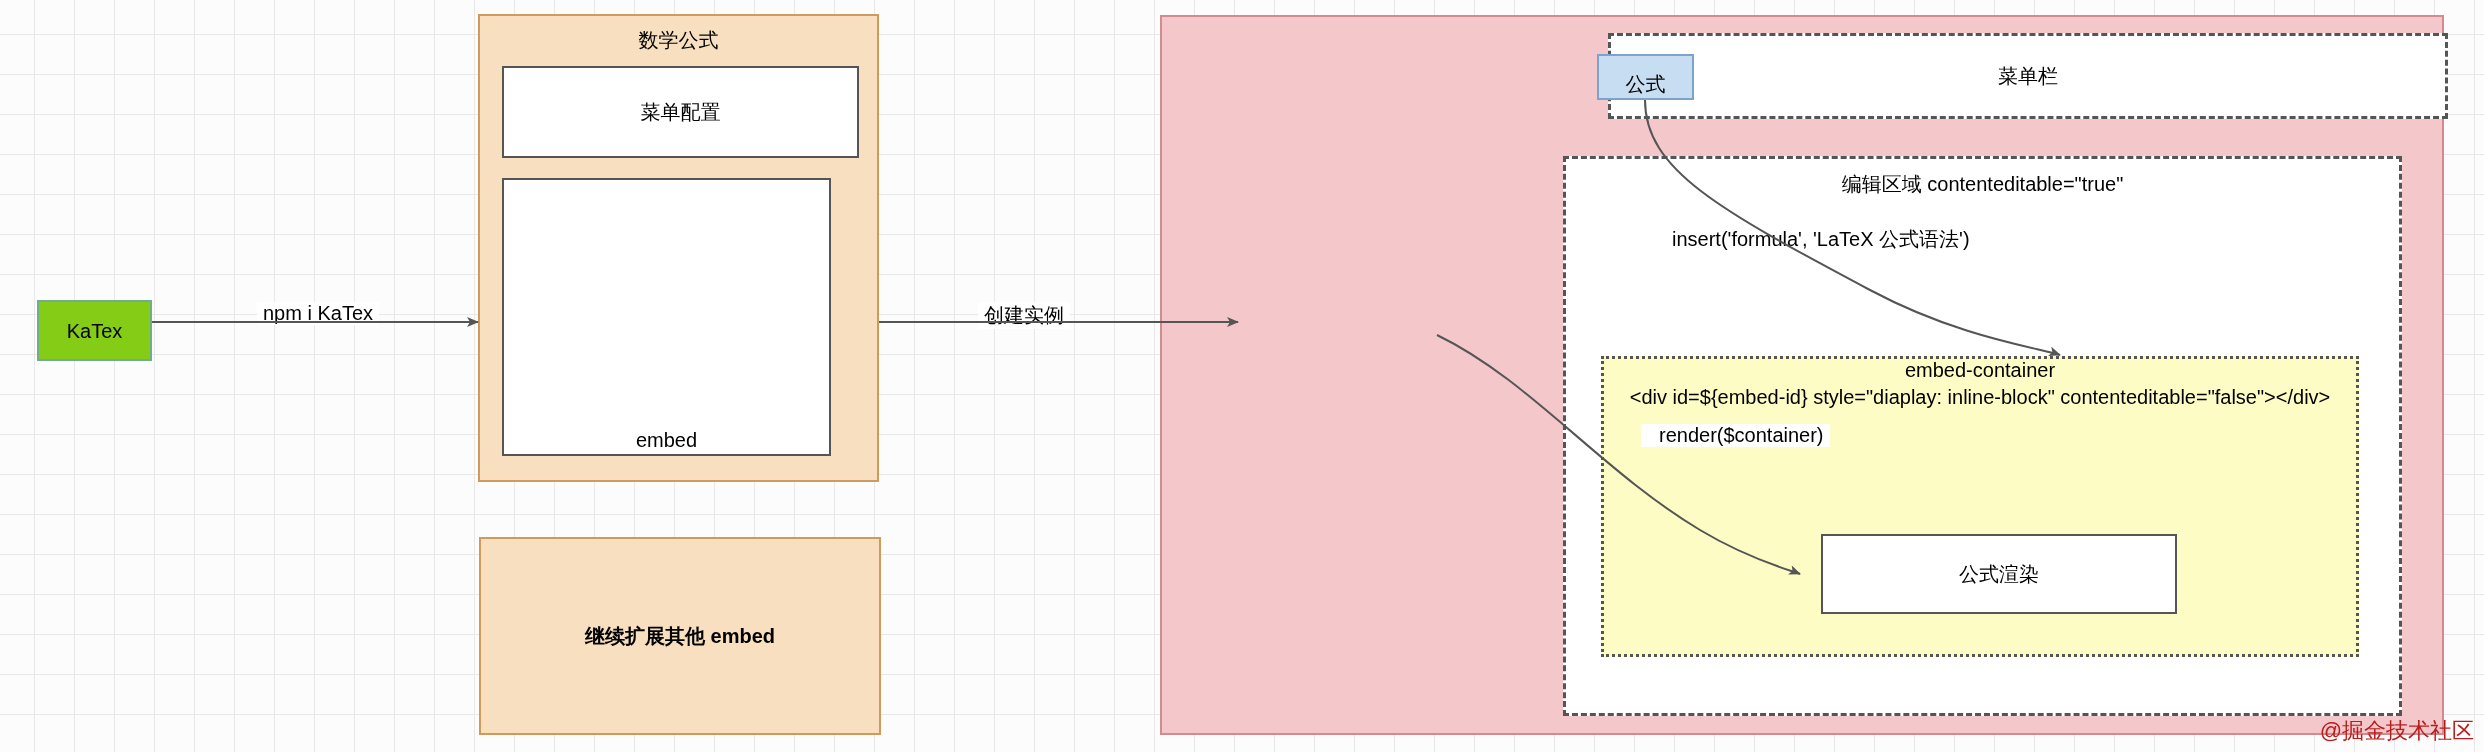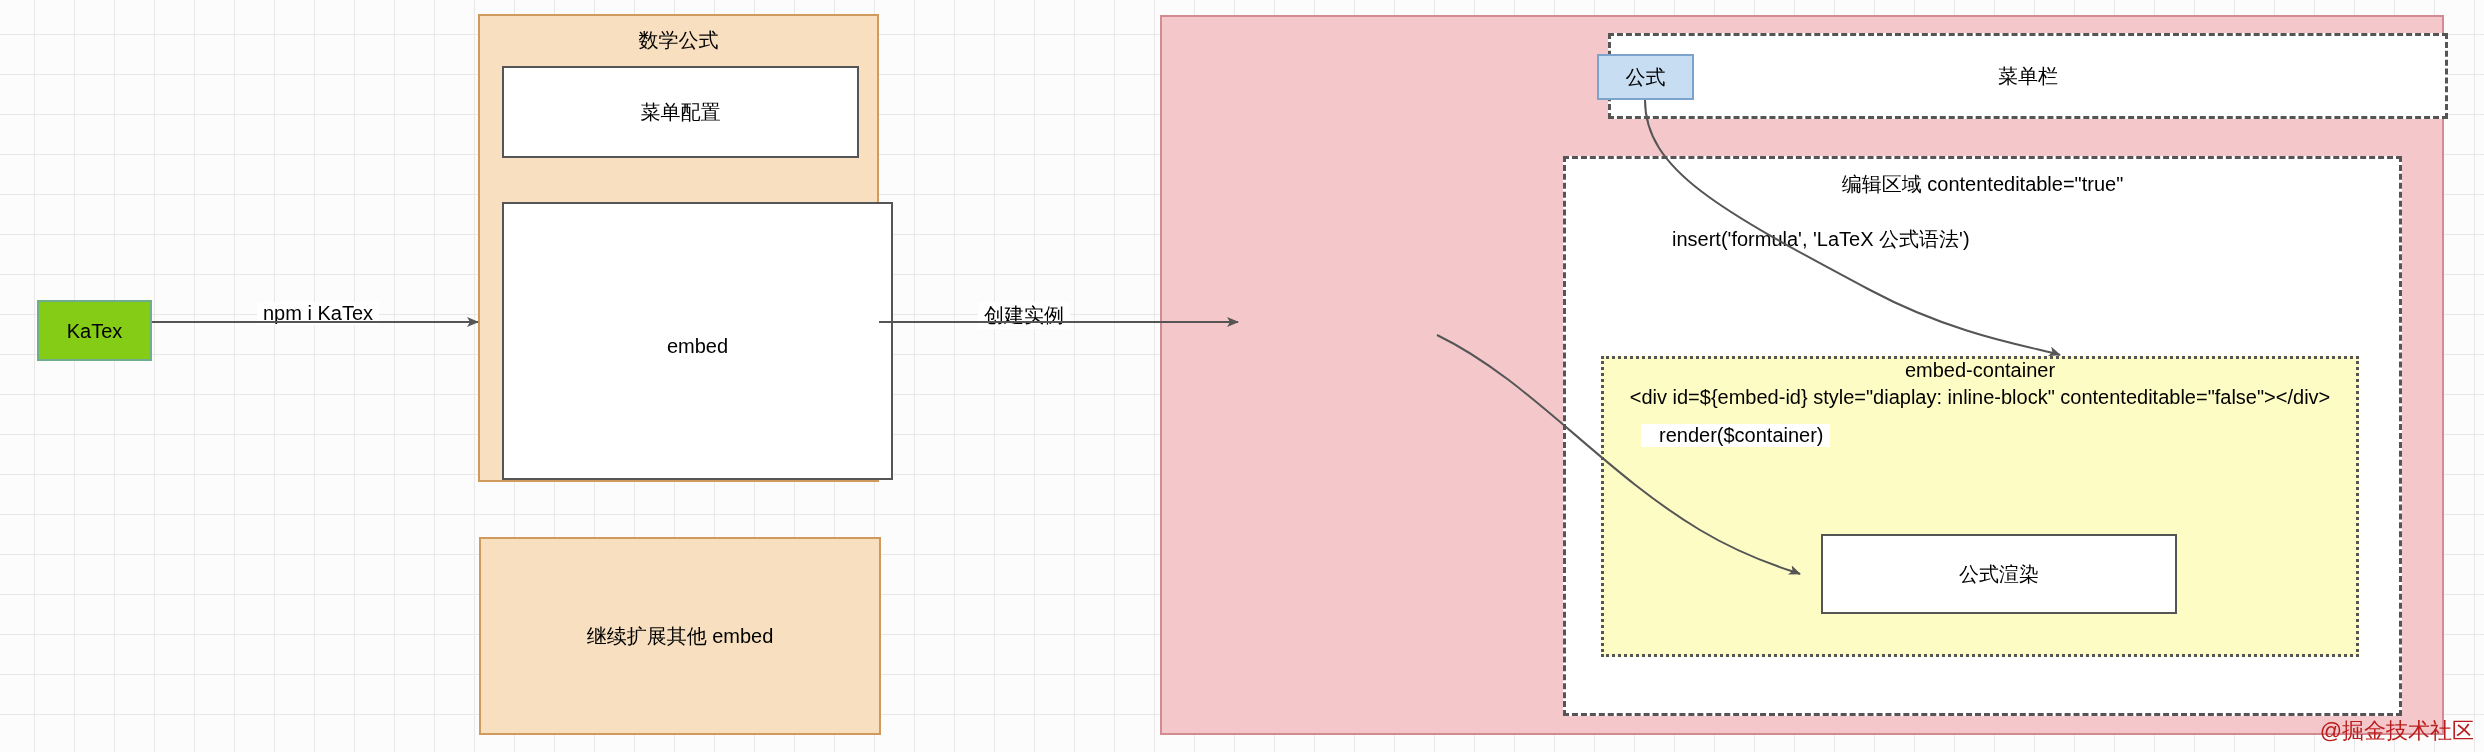--- a/index.html
+++ b/index.html
@@ -66,42 +66,42 @@
 
   <div class="node" style="left:478px; top:14px; width:401px; height:468px; background:#f7dfbf; border-color:#cf9a5c; display:block; padding:0;">
     <div style="text-align:center; font-size:20px; padding:10px 0 12px;">
       <span>数学公式</span>
     </div>
 
     <div class="node" style="position:relative; left:22px; top:0; width:357px; height:92px; background:#fff; border-color:#555;">
       <span>菜单配置</span>
     </div>
 
-    <div class="node" style="position:relative; left:22px; top:20px; width:391px; height:278px; background:#fff; border-color:#555; align-items:center; padding-top:10px;margin-top:24px;">
+    <div class="node" style="position:relative; left:22px; top:20px; width:329px; height:278px; background:#fff; border-color:#555; align-items:flex-end; padding-top:10px;">
       <span>embed</span>
     </div>
   </div>
 
-  <div class="node" style="left:479px; top:537px; width:402px; height:198px; background:#f7dfbf; border-color:#cf9a5c;">
+  <div class="node" style="left:479px; top:537px; width:402px; height:198px; background:#f7dfbf; border-color:#cf9a5c;font-weight:bold;">
     <span>继续扩展其他 embed</span>
   </div>
 
   <div class="edge-label" style="left:978px; top:302px;">
     <span>创建实例</span>
   </div>
 
   <div class="node" style="left:1160px; top:15px; width:1284px; height:720px; background:#f4c8cb; border-color:#d28b90; display:block;">
   </div>
 
 
   <div style="position:absolute; left:1608px; top:33px; width:840px; height:86px; border:3px dashed #555; background:#fff; display:flex; align-items:center; justify-content:center; font-size:20px;">
     <span>菜单栏</span>
   </div>
 
-  <div class="node" style="left:1597px; top:54px; width:97px; height:46px; background:#c7ddf2; border-color:#7ba3cb;">
+  <div class="node" style="left:1597px; top:54px; width:97px; height:46px; background:#c7ddf2; border-color:#7ba3cb;align-items:flex-end;">
     <span>公式</span>
   </div>
 
   <div style="position:absolute; left:1563px; top:156px; width:839px; height:560px; border:3px dashed #555; background:#fff;">
     <div style="text-align:center; font-size:20px; padding:12px 0 4px;">
       <span>编辑区域 contenteditable="true"</span>
     </div>
   </div>
 
   <div class="edge-label" style="left:1666px; top:226px;">

